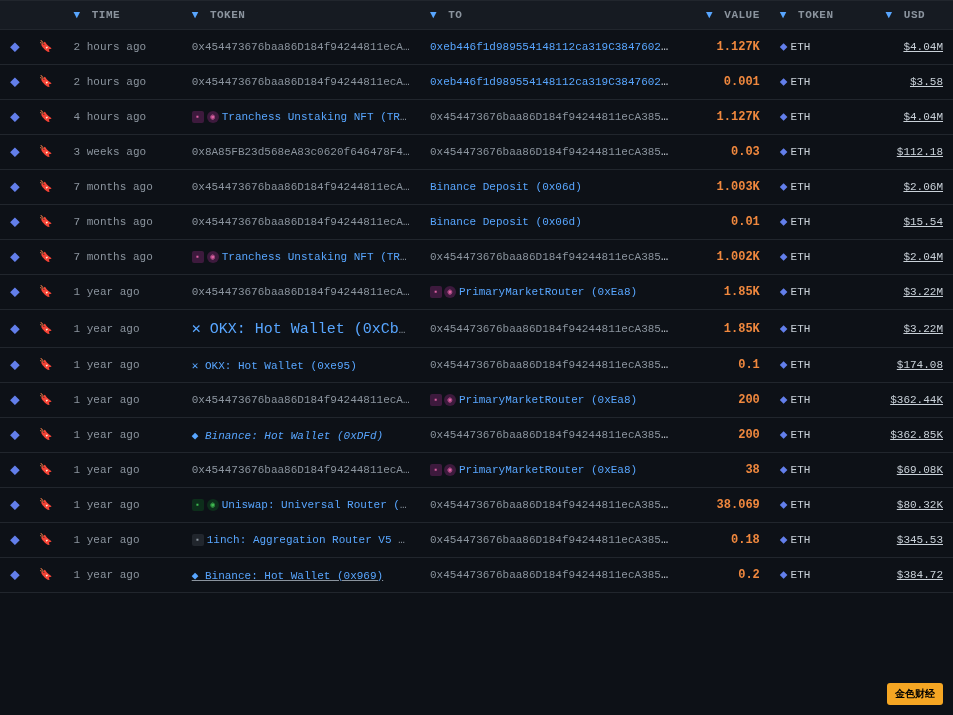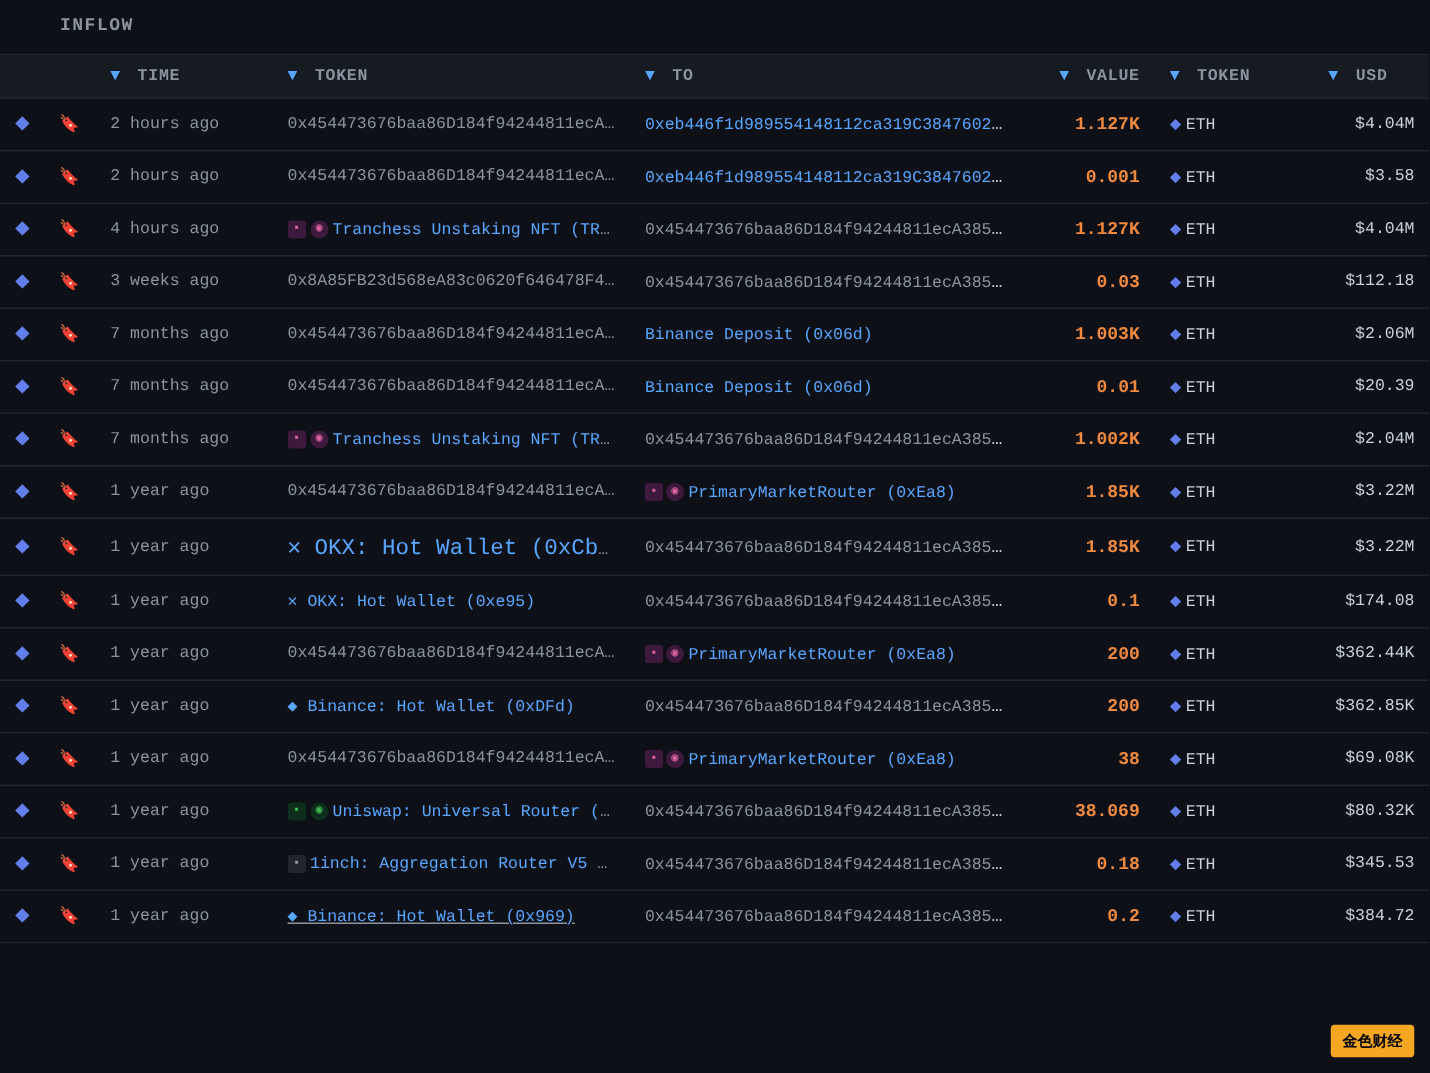--- a/index.html
+++ b/index.html
@@ -98,40 +98,40 @@
       min-width: 50px;
       color: #c9d1d9;
       font-size: 11px;
     }
 
     .usd-col {
       color: #c9d1d9;
       font-size: 11px;
       min-width: 80px;
       text-align: right;
+      text-decoration: underline;
     }
 
     .watermark {
       position: fixed;
       bottom: 10px;
       right: 10px;
       background: #f5a623;
       color: #000;
       padding: 4px 8px;
       font-size: 10px;
       font-weight: bold;
       border-radius: 3px;
       z-index: 100;
     }
   </style>
 </head>
 <body>
 
 <div class="tab-bar">
-  <div class="tab">INFLOW</div>
 </div>
 
 <div class="table-container">
   <table>
     <thead>
       <tr>
         <th style="width:20px;"></th>
         <th style="width:20px;"></th>
         <th>
           <span class="filter-icon">▼</span>
@@ -211,21 +211,21 @@
           <td class="usd-col">$2.06M</td>
         </tr>
         <tr>
           <td><span style="color:#627eea;font-size:14px;">⬥</span></td>
           <td><span style="color:#3d4450;font-size:11px;">🔖</span></td>
           <td class="time-col">7 months ago</td>
           <td class="address-col" style="max-width: 200px;">0x454473676baa86D184f94244811ecA385Bc2...</td>
           <td style="max-width: 220px; overflow: hidden; text-overflow: ellipsis;"><span style="color:#58a6ff;font-size:11px;">Binance Deposit (0x06d)</span></td>
           <td class="value-col">0.01</td>
           <td class="token-col"><span style="color:#627eea;font-size:11px;margin-right:3px;">⬥</span>ETH</td>
-          <td class="usd-col">$20.39</td>
+          <td class="usd-col">$15.54</td>
         </tr>
         <tr>
           <td><span style="color:#627eea;font-size:14px;">⬥</span></td>
           <td><span style="color:#3d4450;font-size:11px;">🔖</span></td>
           <td class="time-col">7 months ago</td>
           <td class="address-col" style="max-width: 200px;"><span style="display:inline-block;width:12px;height:12px;background:#3d1a3d;border-radius:2px;margin-right:3px;vertical-align:middle;font-size:8px;line-height:12px;text-align:center;color:#db61a2;">▪</span><span style="display:inline-block;width:12px;height:12px;background:#3d1a3d;border-radius:50%;margin-right:3px;vertical-align:middle;font-size:8px;line-height:12px;text-align:center;color:#db61a2;">◉</span><span style="color:#58a6ff;font-size:11px;">Tranchess Unstaking NFT (TRANCHES...</span></td>
           <td style="max-width: 220px; overflow: hidden; text-overflow: ellipsis;"><span style="color:#8b949e;font-size:11px;">0x454473676baa86D184f94244811ecA385Bc2...</span></td>
           <td class="value-col">1.002K</td>
           <td class="token-col"><span style="color:#627eea;font-size:11px;margin-right:3px;">⬥</span>ETH</td>
           <td class="usd-col">$2.04M</td>
@@ -267,21 +267,21 @@
           <td class="address-col" style="max-width: 200px;">0x454473676baa86D184f94244811ecA385Bc2...</td>
           <td style="max-width: 220px; overflow: hidden; text-overflow: ellipsis;"><span style="display:inline-block;width:12px;height:12px;background:#3d1a3d;border-radius:2px;margin-right:2px;vertical-align:middle;font-size:8px;line-height:12px;text-align:center;color:#db61a2;">▪</span><span style="display:inline-block;width:12px;height:12px;background:#3d1a3d;border-radius:50%;margin-right:3px;vertical-align:middle;font-size:8px;line-height:12px;text-align:center;color:#db61a2;">◉</span><span style="color:#58a6ff;font-size:11px;">PrimaryMarketRouter (0xEa8)</span></td>
           <td class="value-col">200</td>
           <td class="token-col"><span style="color:#627eea;font-size:11px;margin-right:3px;">⬥</span>ETH</td>
           <td class="usd-col">$362.44K</td>
         </tr>
         <tr>
           <td><span style="color:#627eea;font-size:14px;">⬥</span></td>
           <td><span style="color:#3d4450;font-size:11px;">🔖</span></td>
           <td class="time-col">1 year ago</td>
-          <td class="address-col" style="max-width: 200px;"><span style="color:#58a6ff;font-size:11px;">◆ Binance: Hot Wallet (0xDFd)</span></td>
+          <td class="address-col" style="max-width: 200px;"><span style="color:#58a6ff;font-size:11px;font-style:italic;">◆ Binance: Hot Wallet (0xDFd)</span></td>
           <td style="max-width: 220px; overflow: hidden; text-overflow: ellipsis;"><span style="color:#8b949e;font-size:11px;">0x454473676baa86D184f94244811ecA385Bc2...</span></td>
           <td class="value-col">200</td>
           <td class="token-col"><span style="color:#627eea;font-size:11px;margin-right:3px;">⬥</span>ETH</td>
           <td class="usd-col">$362.85K</td>
         </tr>
         <tr>
           <td><span style="color:#627eea;font-size:14px;">⬥</span></td>
           <td><span style="color:#3d4450;font-size:11px;">🔖</span></td>
           <td class="time-col">1 year ago</td>
           <td class="address-col" style="max-width: 200px;">0x454473676baa86D184f94244811ecA385Bc2...</td>

